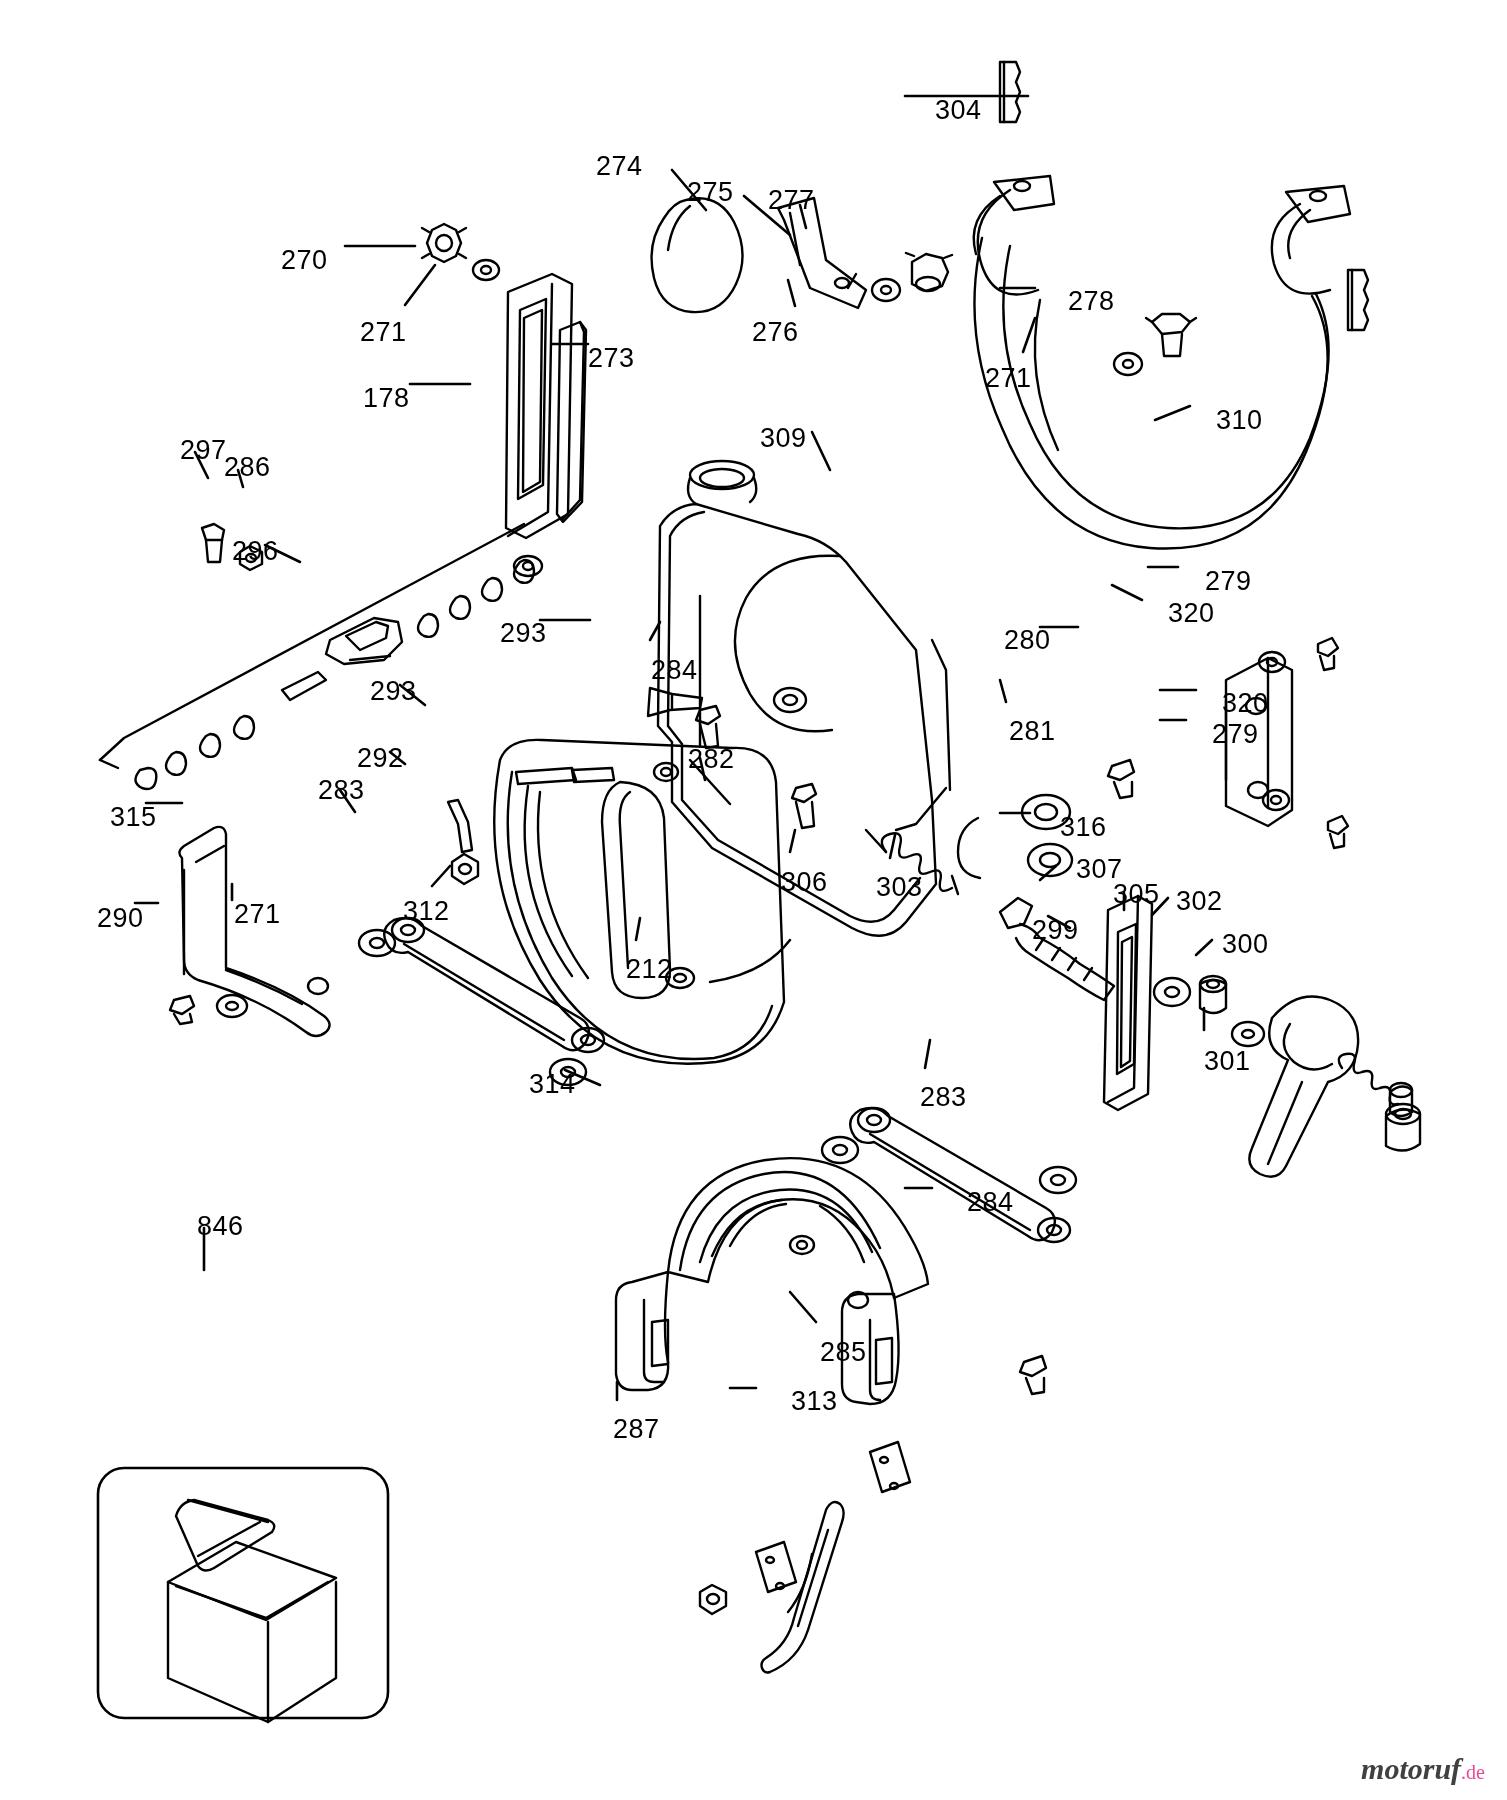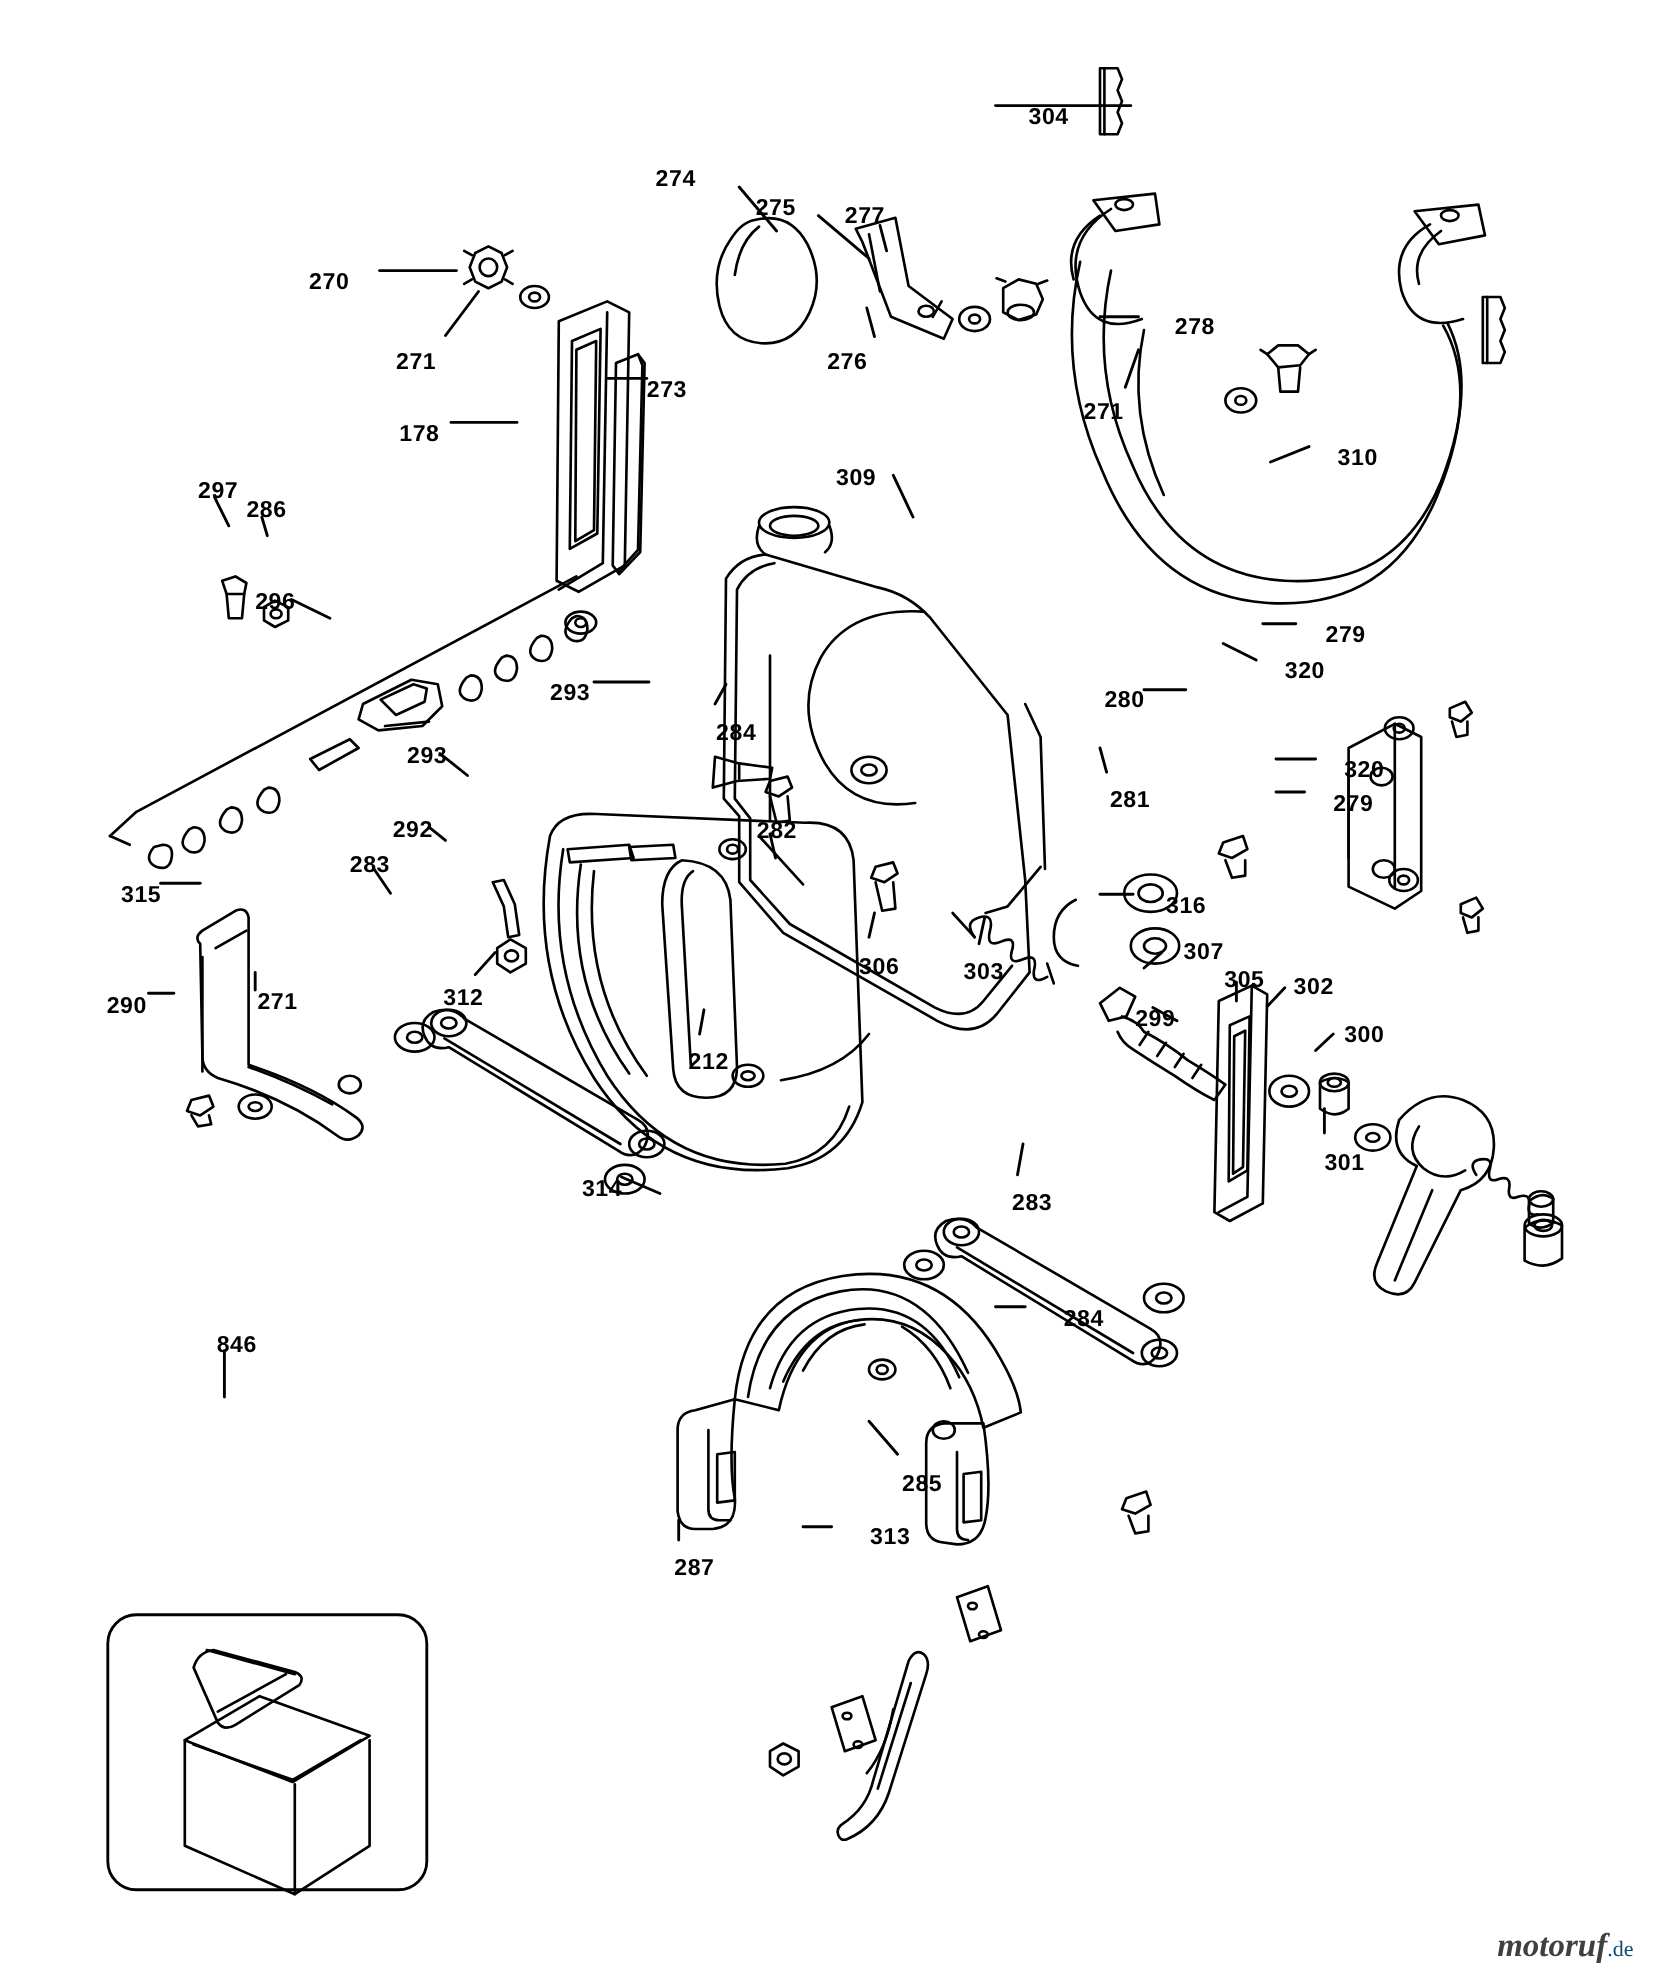--- a/index.html
+++ b/index.html
@@ -1,26 +1,26 @@
 <!DOCTYPE html>
 <html><head>
 <meta charset="utf-8">
 <style>
   html,body{margin:0;padding:0;background:#ffffff;}
   body{width:1507px;height:1800px;position:relative;overflow:hidden;
        font-family:"Liberation Sans", sans-serif;color:#000;}
   #stage{position:absolute;left:0;top:0;width:1507px;height:1800px;}
-  .lbl{position:absolute;font-size:21px;font-weight:bold;letter-spacing:0.5px;
+  .lbl{position:absolute;font-size:27px;font-weight:normal;letter-spacing:0.5px;
        color:#000;white-space:nowrap;font-family:"Liberation Sans", sans-serif;}
   svg.art{position:absolute;left:0;top:0;width:1507px;height:1800px;
           pointer-events:none;}
   .brand{position:absolute;right:22px;bottom:14px;font-size:30px;
          font-family:"Liberation Serif", serif;}
   .brand .m{color:#404040;font-weight:bold;font-style:italic;}
-  .brand .de{color:#0c4a6e;font-size:20px;}
+  .brand .de{color:#ec4899;font-size:20px;}
 </style>
 </head>
 <body>
 
 <div id="stage">
 
   <svg class="art" viewBox="0 0 1507 1800" fill="none" stroke="#000" stroke-width="2.4" stroke-linejoin="round" stroke-linecap="round">
 
     <g stroke-width="2.6">
       <line x1="1028" y1="96" x2="905" y2="96"></line>

